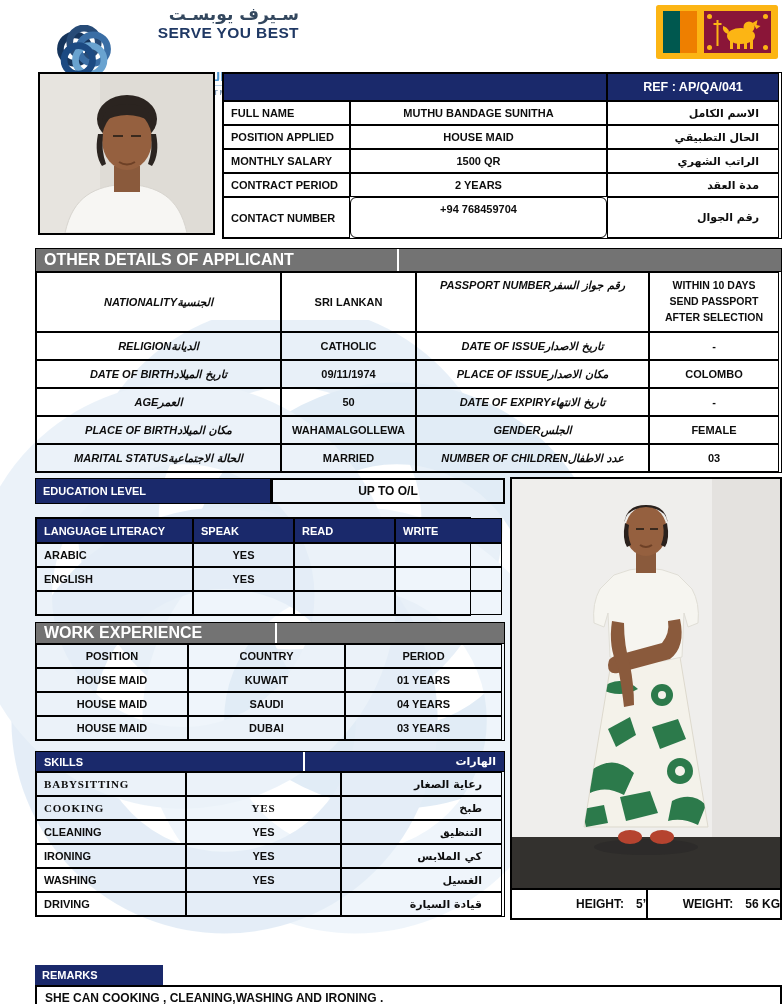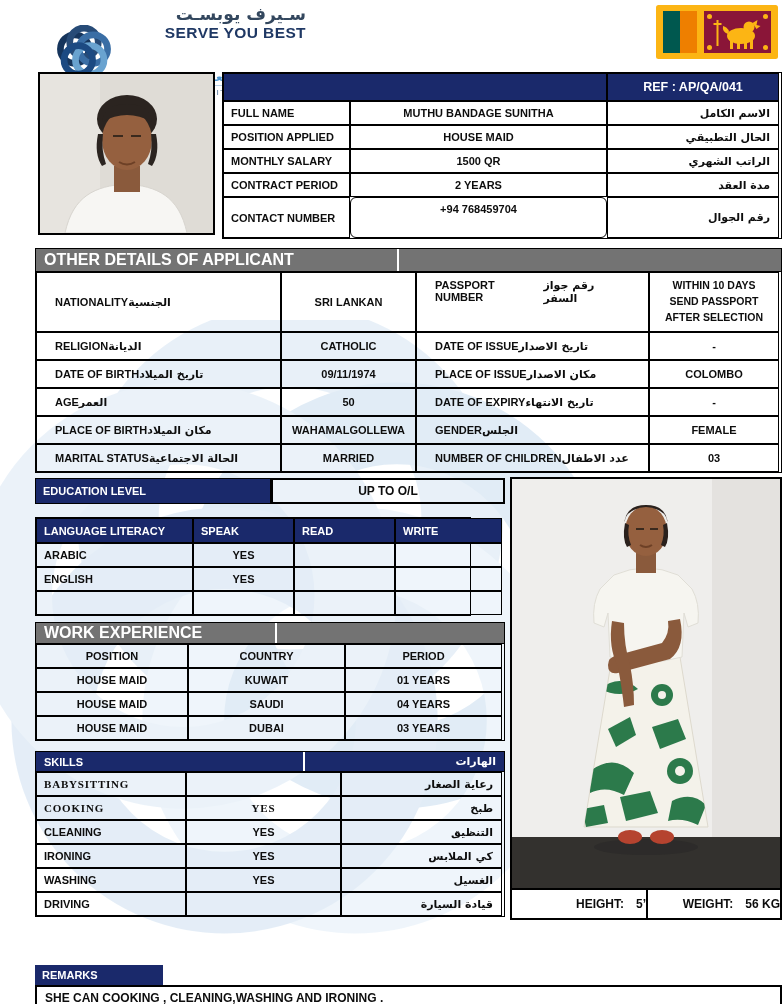--- a/index.html
+++ b/index.html
@@ -6,40 +6,40 @@
   body { background:#ffffff; font-family:"Liberation Sans", sans-serif; }
   .page { position:relative; width:784px; height:1004px; background:#fff; overflow:hidden; }
   .ar { font-family:"DejaVu Sans", sans-serif; }
 
   
   .watermark { position:absolute; left:-20px; top:320px; z-index:0; pointer-events:none; }
 
   .layer { position:relative; z-index:1; }
 
   
-  .brand { position:absolute; left:57px; top:6px; display:flex; gap:9px; align-items:center;justify-content:flex-end; }
+  .brand { position:absolute; left:57px; top:6px; display:flex; gap:2px; align-items:center;justify-content:flex-end; }
   .brand-text { width:186px; }
   .brand-ar   { text-align:right; color:#33475e; font-weight:bold; font-size:17px; line-height:1.05; }
   .brand-en   { text-align:right; color:#1f3864; font-weight:bold; font-size:15.5px; letter-spacing:.4px; line-height:1.15; }
   .brand-tag-ar { text-align:right; color:#4f97d0; font-weight:bold; font-size:12px; line-height:1.2;
                   border-bottom:1px solid #b7cfe6; padding-bottom:1px;margin-top:28px;}
   .brand-tag-en { text-align:left; color:#7f98b5; font-weight:bold; font-size:7.5px; letter-spacing:1.6px; padding-top:2px; }
 
   .flag-box { position:absolute; left:656px; top:5px; }
 
   
   .portrait-box { position:absolute; left:38px; top:72px; width:177px; height:163px; border:2px solid #000; background:#fff; }
   .portrait-box svg { display:block; }
 
   
   .cell { border:1px solid #000; display:flex; align-items:center; font-weight:bold; font-size:11px; color:#0d0d0d; background:transparent; }
   .c-center { justify-content:center; text-align:center; }
   .c-left   { justify-content:flex-start; padding-left:7px; }
-  .c-right  { justify-content:flex-end; padding-right:8px; }
-  .c-split  { justify-content:flex-start; padding:0 18px; }
+  .c-right  { justify-content:flex-end; padding-right:19px; }
+  .c-split  { justify-content:center; padding:0 18px;font-style:italic; }
   .navy { background:#1a296b; color:#fff; }
   .preline { white-space:pre-line; line-height:1.5; font-size:10.5px; justify-content:center; text-align:center; }
 
   
   .id-table { position:absolute; left:222px; top:72px; width:560px; border:1px solid #000;
               display:grid; grid-template-columns:127px 257px 172px;
               grid-template-rows:28px 24px 24px 24px 24px 41px; }
   .ref-cell { font-size:12.5px; }
 
   

